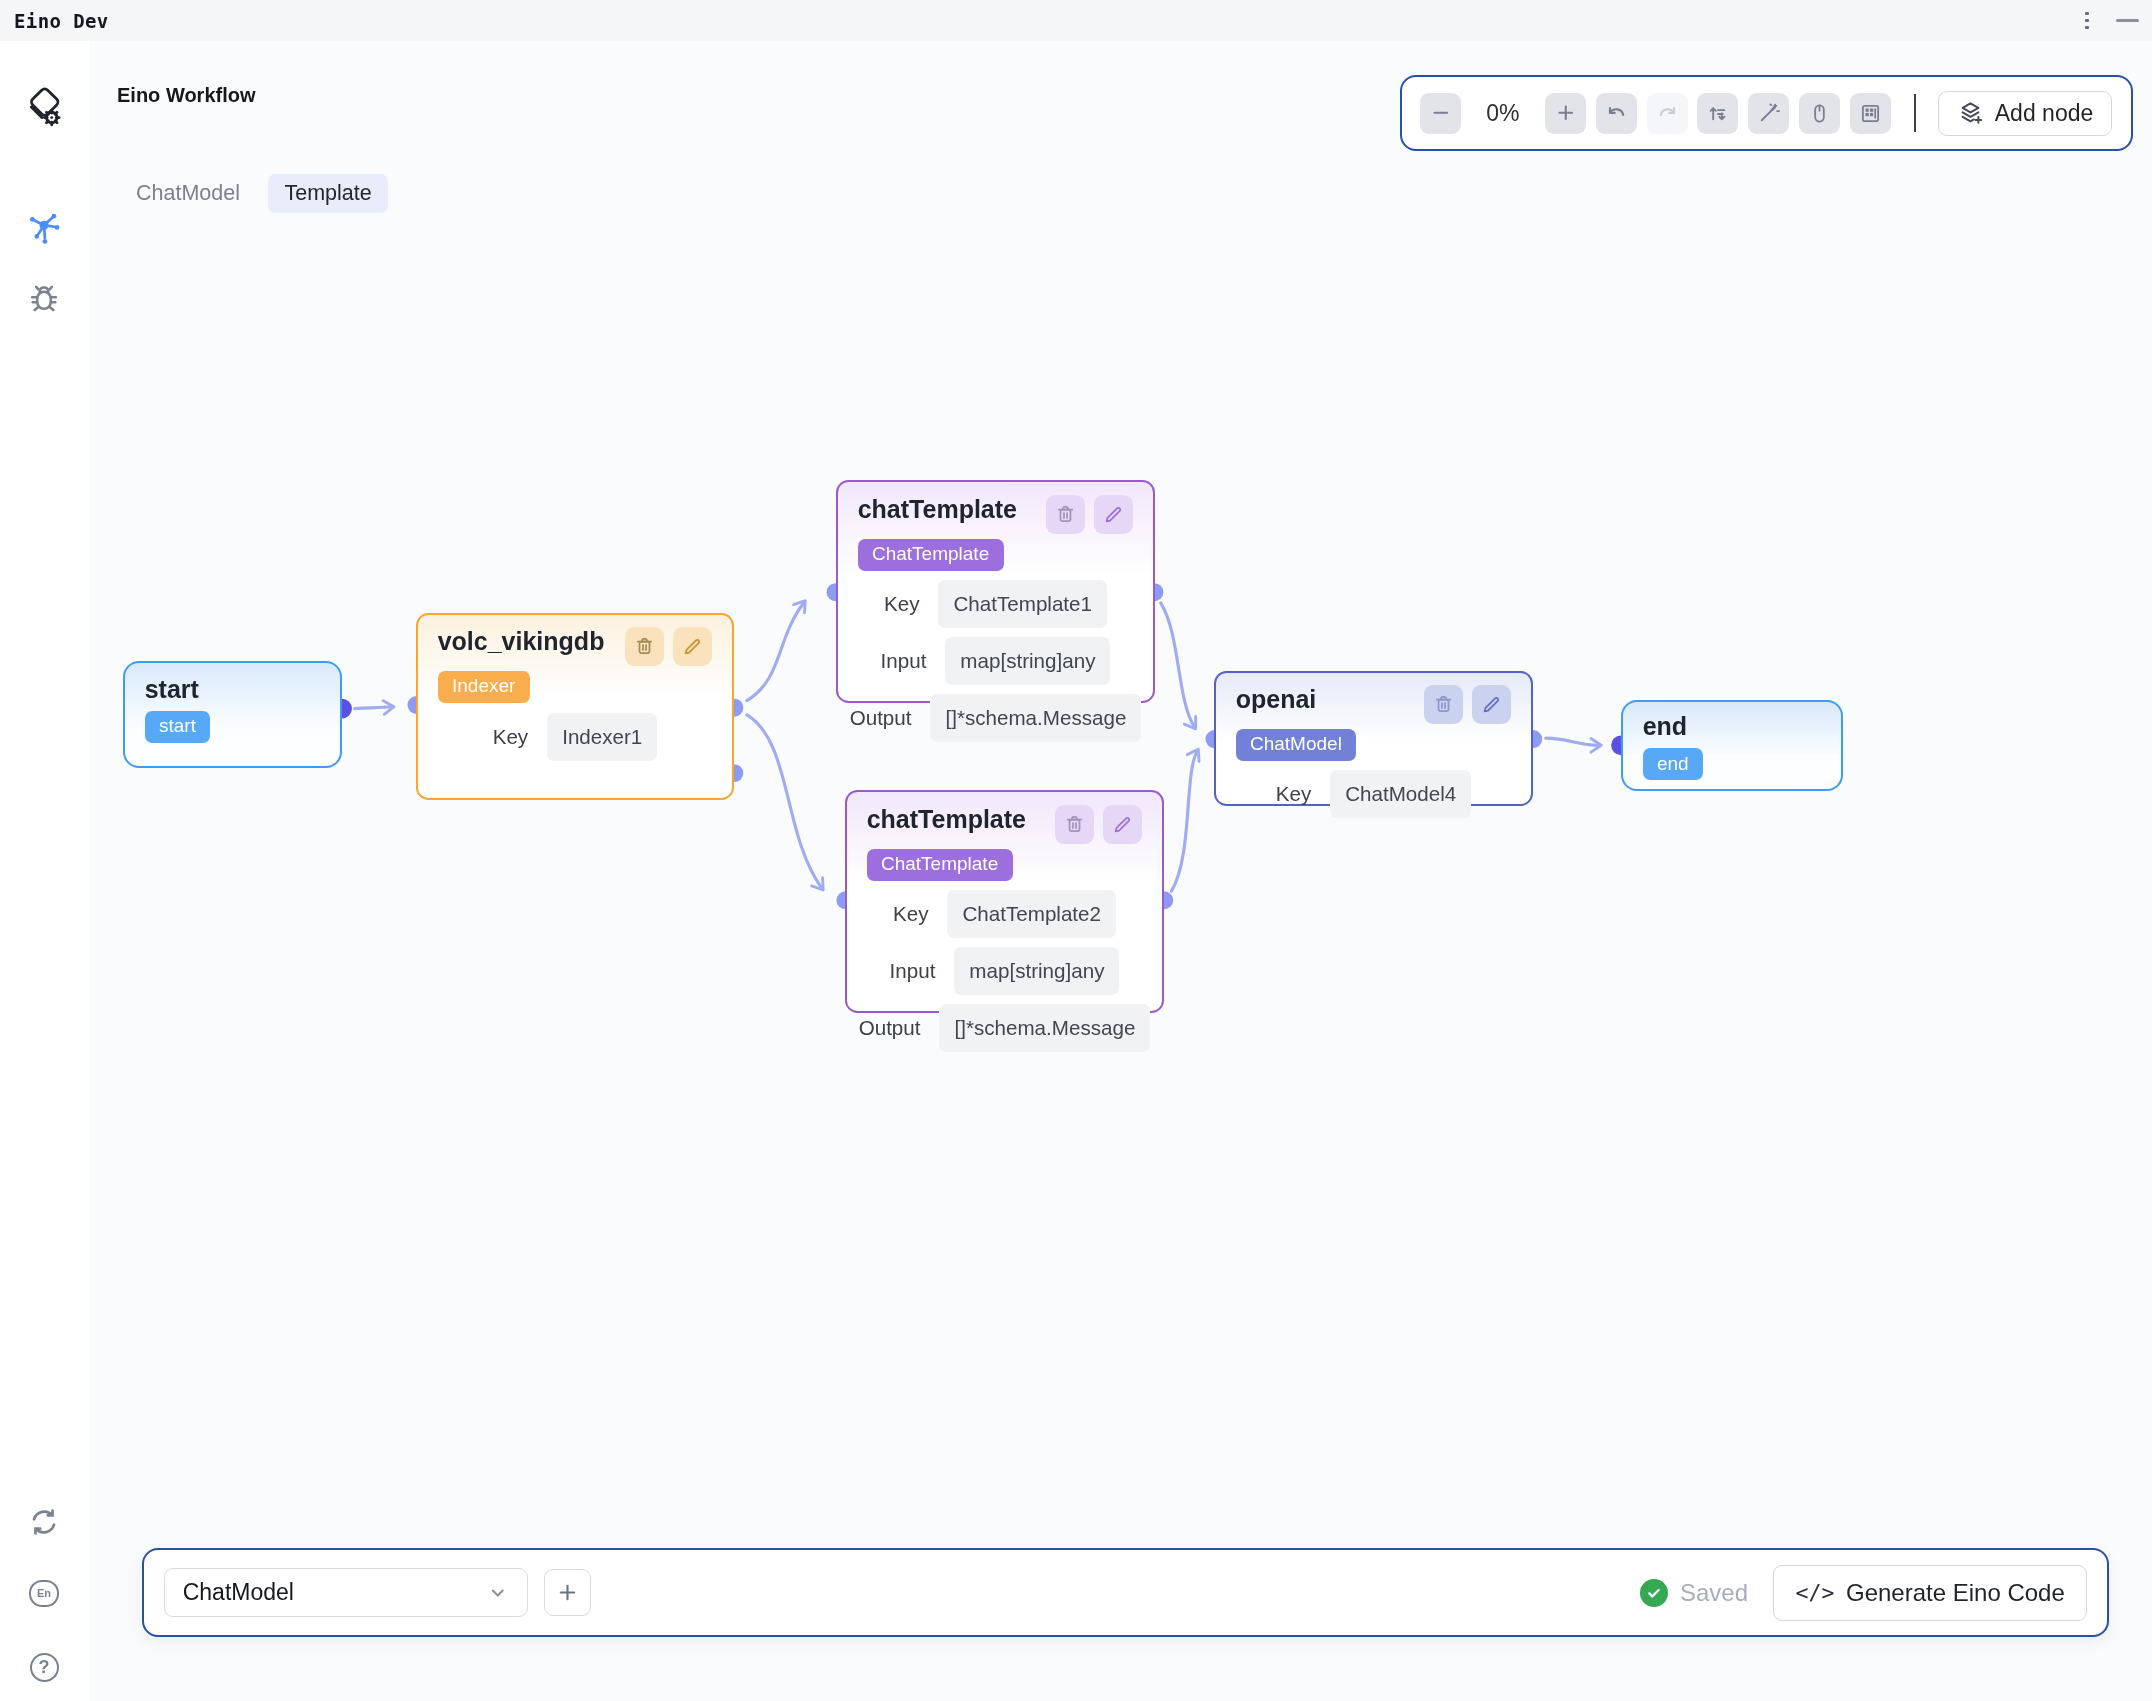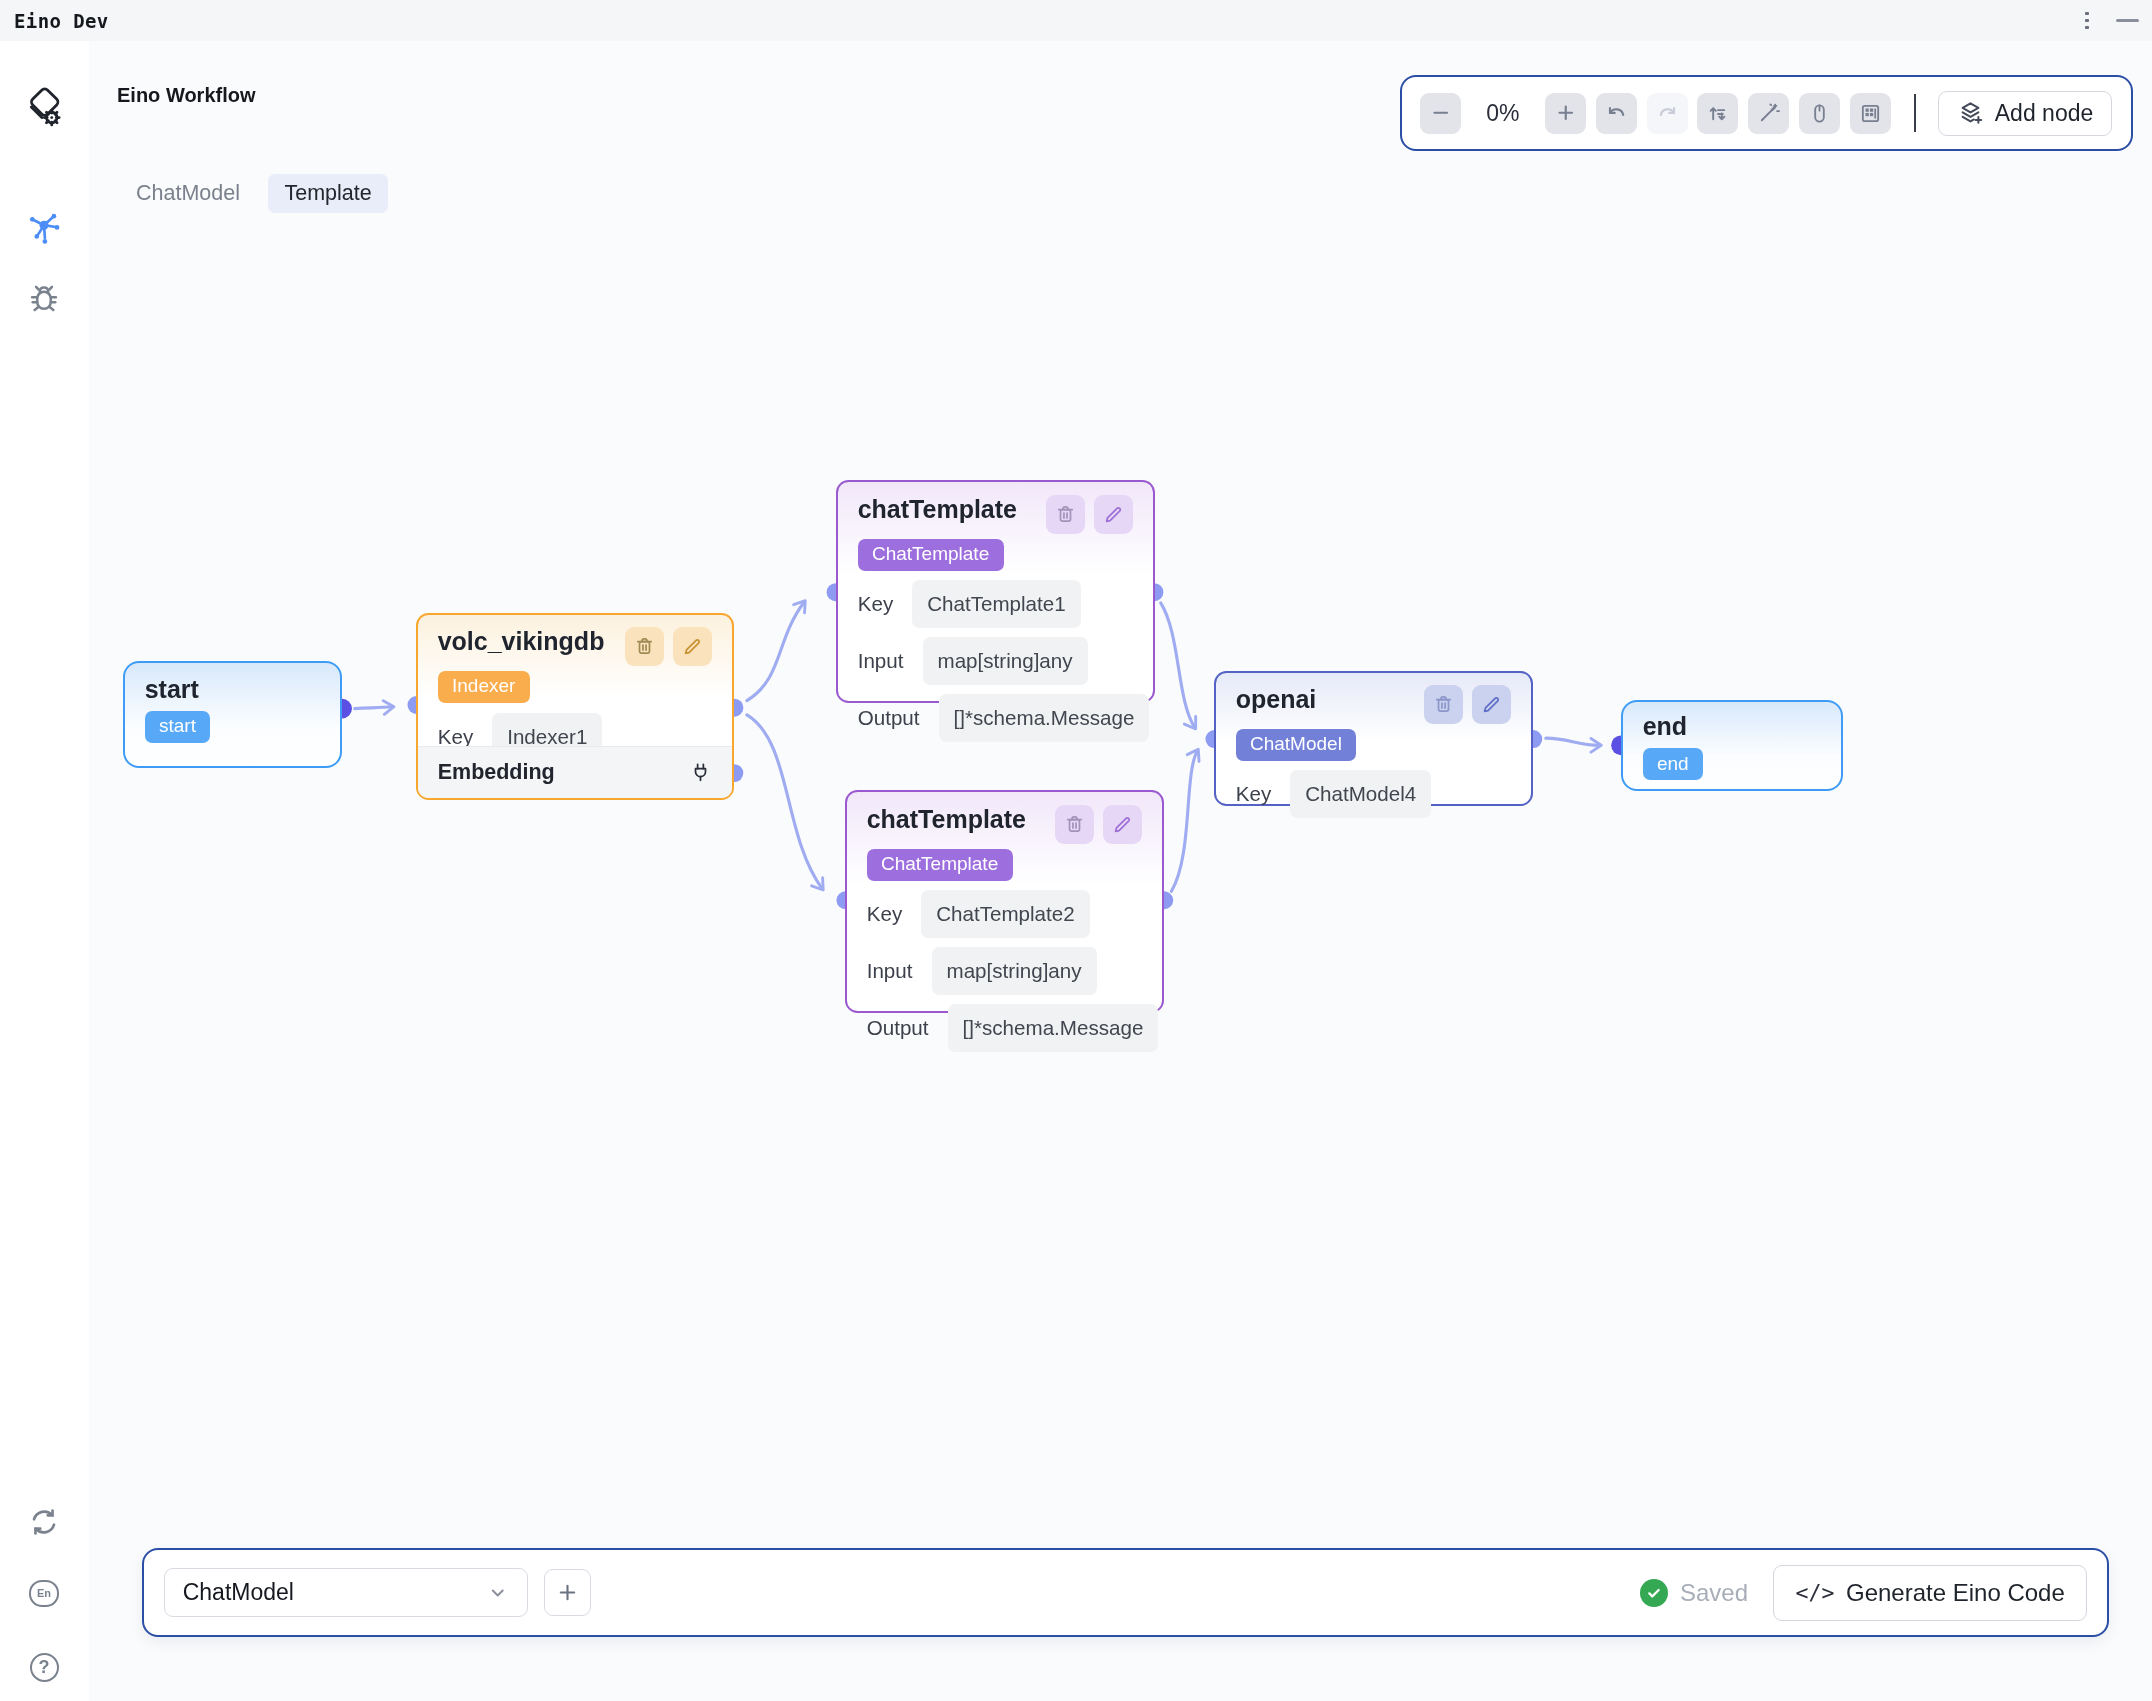--- a/index.html
+++ b/index.html
@@ -81,21 +81,21 @@
     display:flex; align-items:center; gap:10.7px; padding:0 18px; font-size:23px;
     color:#1f232b; cursor:pointer; white-space:nowrap;
   }
 
   
   .edges-layer { position:absolute; left:0; top:0; z-index:5; pointer-events:none; }
 
   .node { position:absolute; z-index:8; background:#fff; }
   .node-title { font-size:25px; font-weight:bold; color:#20242e; }
   .badge { display:inline-block; font-size:19px; color:#fff; border-radius:7.2px; padding:4.5px 14.3px; line-height:1.2; }
-  .row { display:flex; align-items:center; gap:19px; margin-top:10.7px; }
+  .row { display:flex; align-items:center; gap:19px; margin-top:10.7px;justify-content:center; }
   .row-label { font-size:20.6px; color:#3C414B; }
   .pill { background:#F1F2F4; border-radius:7.2px; padding:12px 15px; font-size:20.6px; color:#41464F; }
   .node-head { display:flex; align-items:flex-start; justify-content:space-between; }
   .actions { display:flex; gap:9px; }
   .act-btn { width:39px; height:39px; border:none; border-radius:9px; display:flex; align-items:center; justify-content:center; cursor:pointer; }
 
   .node-start {
     left:123px; top:661px; width:219px; height:107px;
     border:2.7px solid #3E9CF6; border-radius:16px;
     background:linear-gradient(180deg,#D8E9FB 0%, #FBFDFF 62%, #FEFFFF 100%);
@@ -371,28 +371,20 @@
           </svg>
         </button>
       </span>
     </div>
     <span class="badge badge-orange" style="margin-top:5.4px;">Indexer</span>
     <div class="row">
       <span class="row-label">Key</span>
       <span class="pill">Indexer1</span>
     </div>
   </div>
-  <div class="volc-section">
-    <span class="volc-section-label">Embedding</span>
-    <svg width="23" height="23" viewBox="0 0 24 24" fill="none" stroke="#2a2e38" stroke-width="1.8" stroke-linecap="round" stroke-linejoin="round">
-      <path d="M9 3.5V8 M15 3.5V8"></path>
-      <path d="M6.8 8h10.4v3.2a5.2 5.2 0 0 1-10.4 0z"></path>
-      <path d="M12 16.4v3.8"></path>
-    </svg>
-  </div>
 </div>
 
 <div class="node node-ct node-ct1">
   <div class="node-head">
     <span class="node-title">chatTemplate</span>
     <span class="actions">
       <button class="act-btn act-purple">
         <svg width="23" height="23" viewBox="0 0 24 24" fill="none" stroke="#A393B8" stroke-width="1.8" stroke-linecap="round">
           <path d="M5 7h14 M9.5 7V5.8A1.8 1.8 0 0 1 11.3 4h1.4a1.8 1.8 0 0 1 1.8 1.8V7"></path>
           <rect x="6.8" y="7" width="10.4" height="12" rx="2"></rect>

